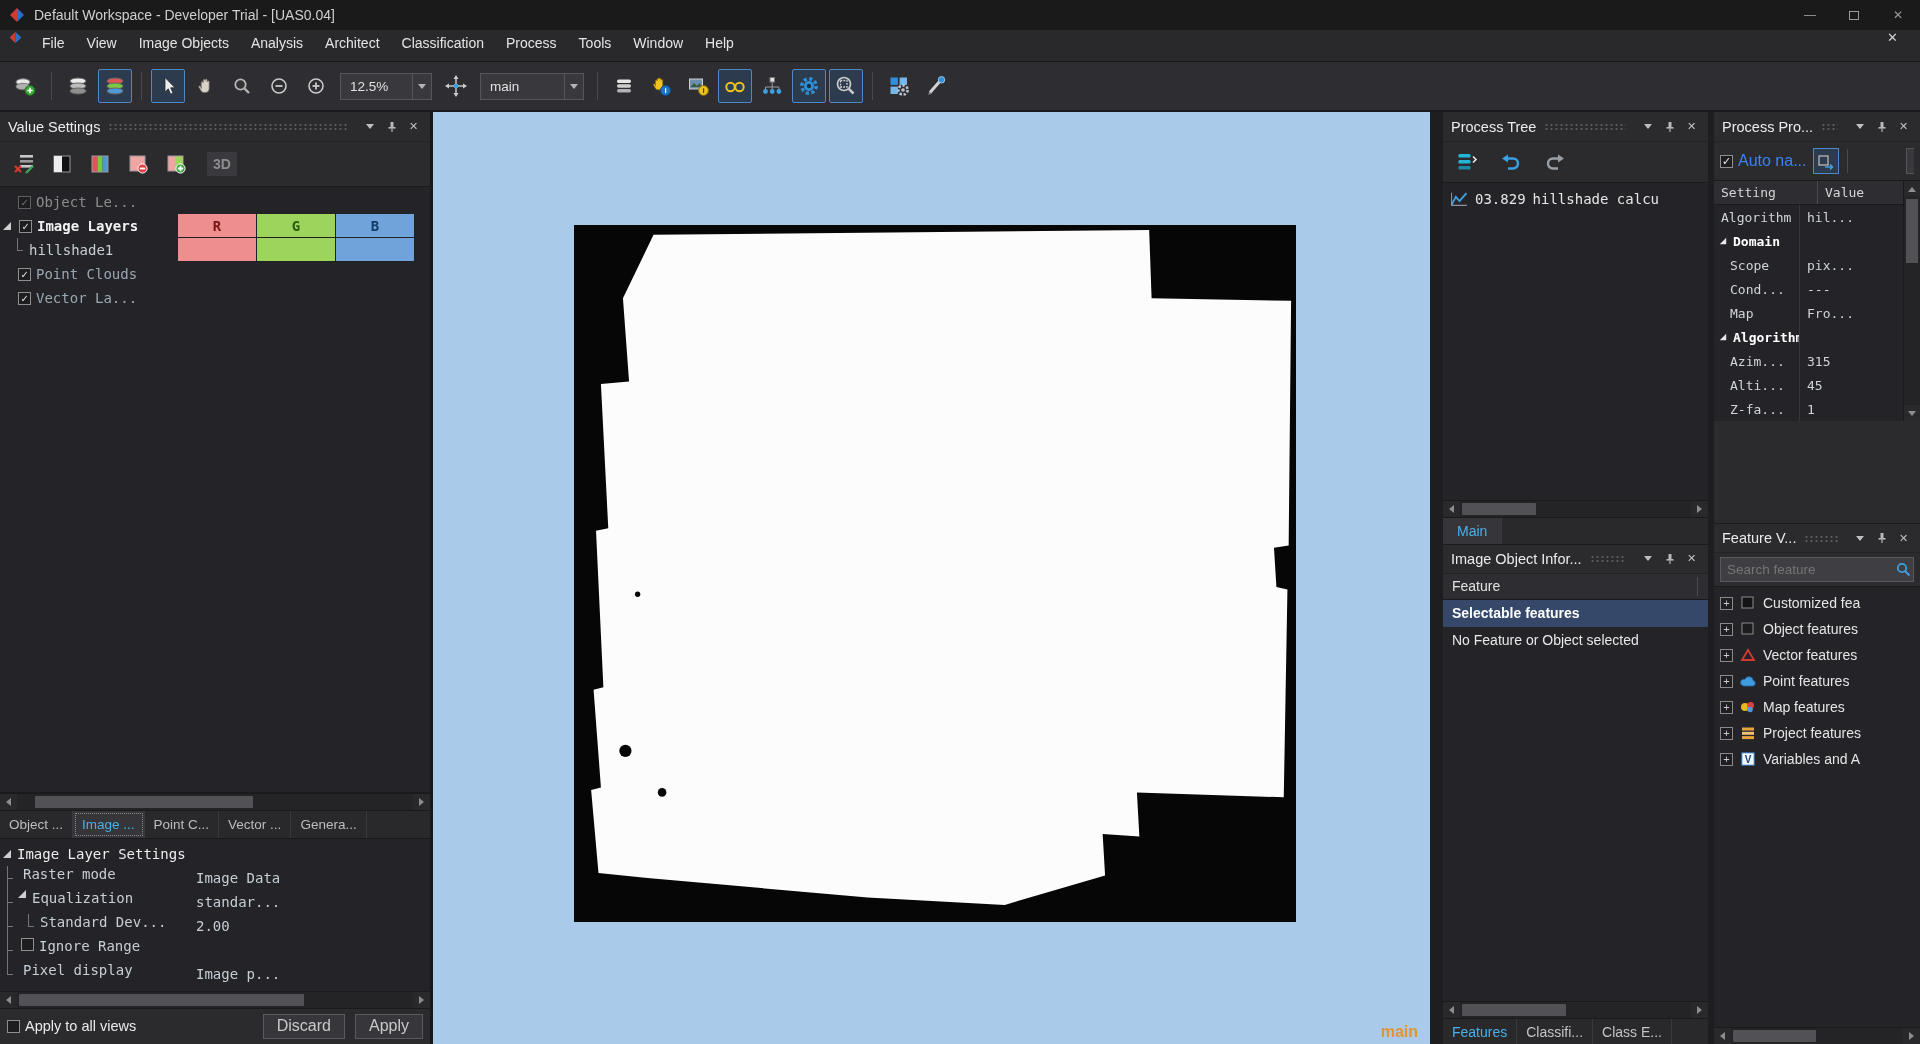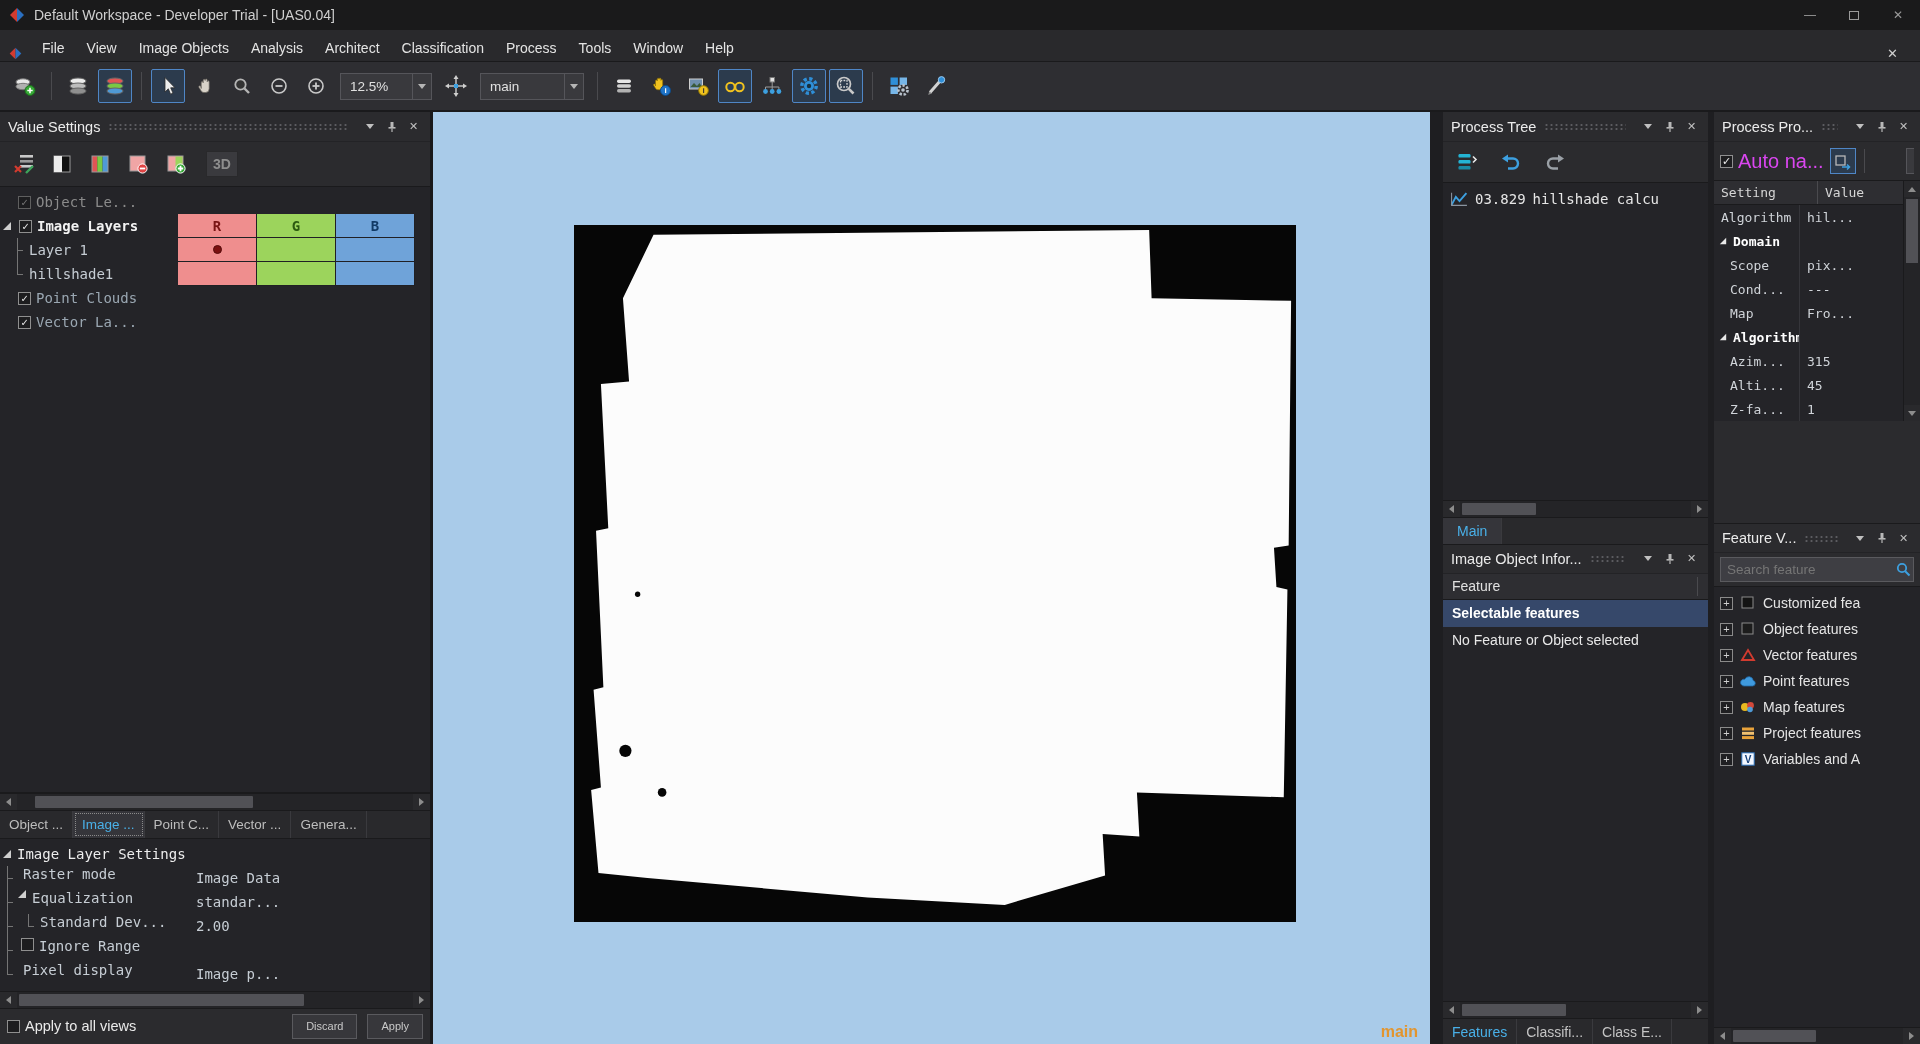--- a/index.html
+++ b/index.html
@@ -8,21 +8,21 @@
   .app{display:flex;flex-direction:column;height:100%}
 
   
   .titlebar{height:30px;flex:none;background:#1a1a1b;display:flex;align-items:center;padding-left:8px;font-size:14px;color:#cfcfcf}
   .t-logo{display:flex;margin-right:8px}
   .tb-controls{margin-left:auto;display:flex;height:100%}
   .tb-btn{width:44px;height:100%;display:flex;align-items:center;justify-content:center;color:#9a9a9a;font-size:12px}
   .maxbox{width:10px;height:9px;border:1px solid #9a9a9a;display:inline-block}
 
   
-  .menubar{height:32px;flex:none;background:#29292c;display:flex;align-items:flex-end;padding:0 6px;font-size:14px;color:#e4e4e4;border-bottom:1px solid #1a1a1c}
+  .menubar{height:32px;flex:none;background:#29292c;display:flex;align-items:flex-start;padding:0 6px;font-size:14px;color:#e4e4e4;border-bottom:1px solid #1a1a1c}
   .m-logo{display:flex;margin:0 8px 0 2px}
   .menu-item{padding:5px 11px}
   .menu-close{margin-left:auto;color:#d0d0d0;padding:0 16px;font-size:13px}
 
   
   .toolbar{height:50px;flex:none;background:#2e2e32;display:flex;align-items:center;padding:0 8px;gap:3px;border-bottom:2px solid #1a1a1c}
   .tbtn{width:34px;height:34px;display:flex;align-items:center;justify-content:center;border:1px solid transparent;border-radius:2px;flex:none}
   .tbtn.sel{background:#2c3b4d;border-color:#4f86c6}
   .tsep{width:1px;height:28px;background:#4a4a4e;margin:0 6px;flex:none}
   .combo{height:27px;background:#39393d;border:1px solid #55555a;display:flex;align-items:center;font-size:13.5px;color:#e0e0e0;flex:none}
@@ -50,21 +50,21 @@
   .sthumb{position:absolute;top:2px;bottom:2px;background:#515156;border-radius:1px}
   .exp{display:inline-block;width:0;height:0;border-bottom:8px solid #cfcfcf;border-left:8px solid transparent;margin:0 6px 0 3px;flex:none}
   .cb{width:13px;height:13px;flex:none;border:1px solid #8f8f8f;background:#1d1d1f;margin:0 5px 0 2px;display:flex;align-items:center;justify-content:center;font-size:11px;color:#ededed;line-height:1}
   .cb.on::before{content:"✓"}
   .cb.dim{border-color:#5f5f5f}
   .cb.dim::before{color:#787878}
   .c1{width:15px;height:100%;position:relative;flex:none}
   .c1::before{content:"";position:absolute;left:7px;top:0;bottom:0;border-left:1px solid #757575}
   .c1::after{content:"";position:absolute;left:7px;top:50%;width:6px;border-top:1px solid #757575}
   .c1.end::before{bottom:50%}
-  .btn{height:25px;padding:10px 13px;background:#37373b;border:1px solid #5a5a5e;color:#c9c9c9;font-size:11px;margin-left:10px;display:flex;align-items:center}
+  .btn{height:25px;padding:10px 13px;background:#37373b;border:1px solid #5a5a5e;color:#c9c9c9;font-size:16px;margin-left:10px;display:flex;align-items:center}
 
   
   .leftpanel{width:432px;flex:none;background:#2b2b2e;display:flex;flex-direction:column;border-right:2px solid #19191b}
   .vs-toolbar{height:44px;flex:none;display:flex;align-items:center;padding:0 10px;gap:10px}
   .vtbtn{width:28px;height:28px;display:flex;align-items:center;justify-content:center;flex:none}
   .btn3d{width:32px;height:26px;background:#3a3a3e;border:1px solid #29292b;color:#8d8d8d;font-weight:bold;font-size:14px;display:flex;align-items:center;justify-content:center;margin-left:6px}
   .vs-tree{flex:1;background:#242428;border:1px solid #1a1a1c;border-left:none;border-right:none;overflow:hidden;font-family:"DejaVu Sans Mono",monospace;font-size:14px;padding-top:3px}
   .trow{height:24px;display:flex;align-items:center}
   .lbl-area{width:178px;flex:none;display:flex;align-items:center;height:100%}
   .ind{width:16px;flex:none}
@@ -103,21 +103,21 @@
   .ioi-row{height:27px;flex:none;display:flex;align-items:center;padding:0 9px;font-size:14px}
   .ioi-sel{background:#36486a;color:#ffffff;font-weight:bold}
   .ioi-plain{color:#e8e8e8;background:#242428}
   .ioi-fill{flex:10;background:#242428;min-height:0}
   .btabs{height:26px;flex:none;display:flex;align-items:stretch;background:#29292c;border-top:1px solid #1a1a1c;font-size:14px}
   .btab{padding:0 9px;display:flex;align-items:center;border-right:1px solid #3a3a3e;color:#c4c4c4}
   .btab.act{color:#49b0e8}
 
   
   .rightcol{width:206px;flex:none;background:#2b2b2e;display:flex;flex-direction:column}
-  .pp-toolbar{height:38px;flex:none;display:flex;align-items:center;padding:0 6px;font-size:20px;color:#d946ef}
+  .pp-toolbar{height:38px;flex:none;display:flex;align-items:center;padding:0 6px;font-size:16px;color:#3b82f6}
   .ppbtn{width:26px;height:26px;border:1px solid #4f86c6;background:#2c3b4d;display:flex;align-items:center;justify-content:center;margin-left:6px;flex:none}
   .pp-sep{width:1px;height:24px;background:#4a4a4e;margin-left:8px;flex:none}
   .pp-partial{width:8px;height:26px;border:1px solid #55555a;border-right:none;margin-left:auto;background:#39393d;flex:none}
   .pp-wrap{display:flex;flex:none;align-items:stretch}
   .pp-table{flex:1;background:#242428;border-top:1px solid #1a1a1c;font-family:"DejaVu Sans Mono",monospace;font-size:13px;min-width:0}
   .pp-hrow{height:24px;display:flex;background:#2e2e32;color:#d6d6d6;border-bottom:1px solid #1a1a1c}
   .pp-hname{width:104px;flex:none;padding-left:7px;display:flex;align-items:center;border-right:1px solid #4a4a4e}
   .pp-hval{flex:1;padding-left:7px;display:flex;align-items:center}
   .pp-row{height:24px;display:flex;color:#d0d4d9}
   .pp-name{width:86px;flex:none;padding-left:7px;display:flex;align-items:center;border-right:1px solid #35353a;overflow:hidden;white-space:nowrap}
@@ -406,32 +406,20 @@
             <span class="cb on"></span>
             <span class="wlbl">Image Layers</span>
           </span>
           <span class="cell cellR">R</span>
           <span class="cell cellG">G</span>
           <span class="cell cellB">B</span>
         </div>
         <div class="trow">
           <span class="lbl-area">
             <span class="ind" style="width:10px"></span>
-              <span class="c1"></span>
-            <span class="llbl" style="margin-left:4px">Layer 1</span>
-          </span>
-          <span class="cell cellR">
-              <span class="radio"></span>
-            </span>
-          <span class="cell cellG"></span>
-          <span class="cell cellB"></span>
-        </div>
-        <div class="trow">
-          <span class="lbl-area">
-            <span class="ind" style="width:10px"></span>
               <span class="c1 end"></span>
             <span class="llbl" style="margin-left:4px">hillshade1</span>
           </span>
           <span class="cell cellR"></span>
           <span class="cell cellG"></span>
           <span class="cell cellB"></span>
         </div>
         <div class="trow">
           <span class="ind"></span>
             <span class="cb on"></span>

